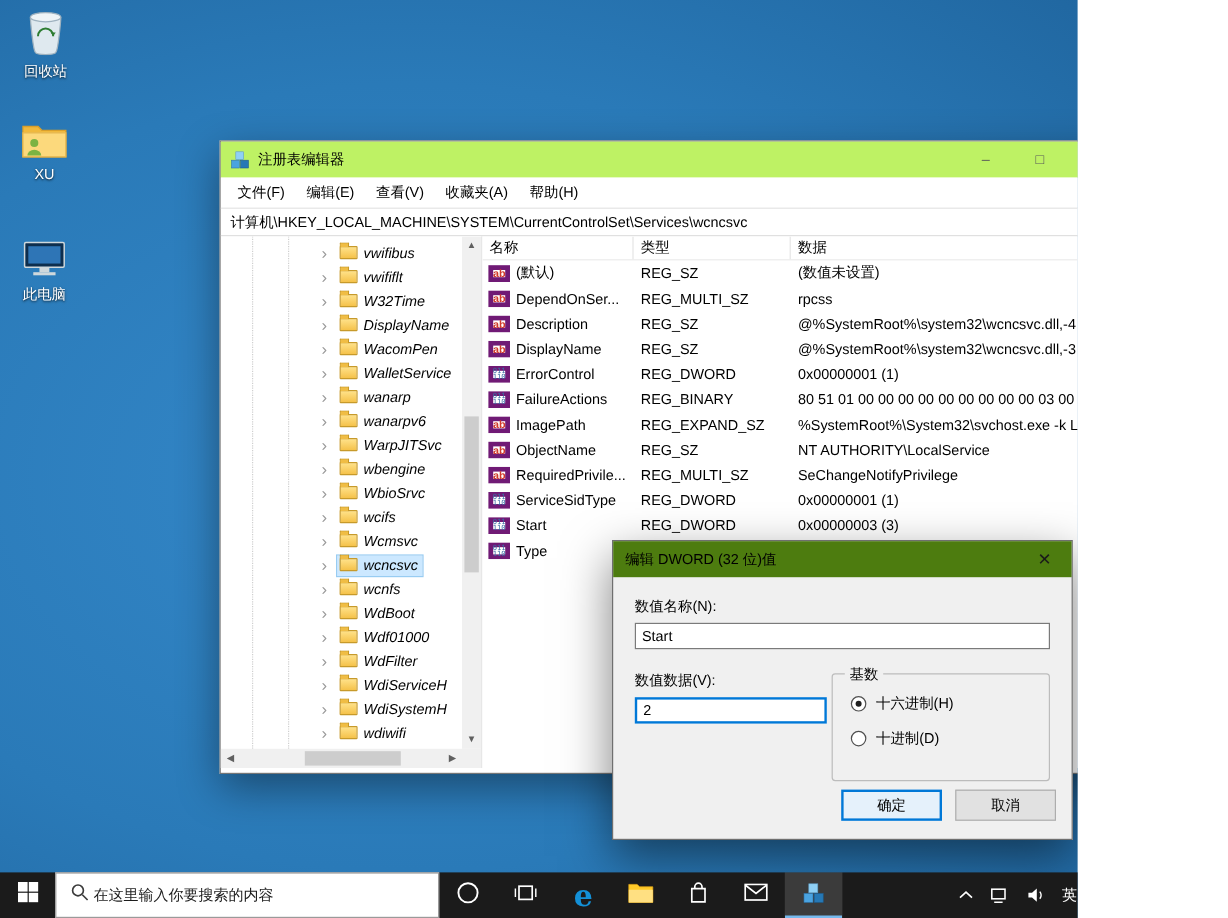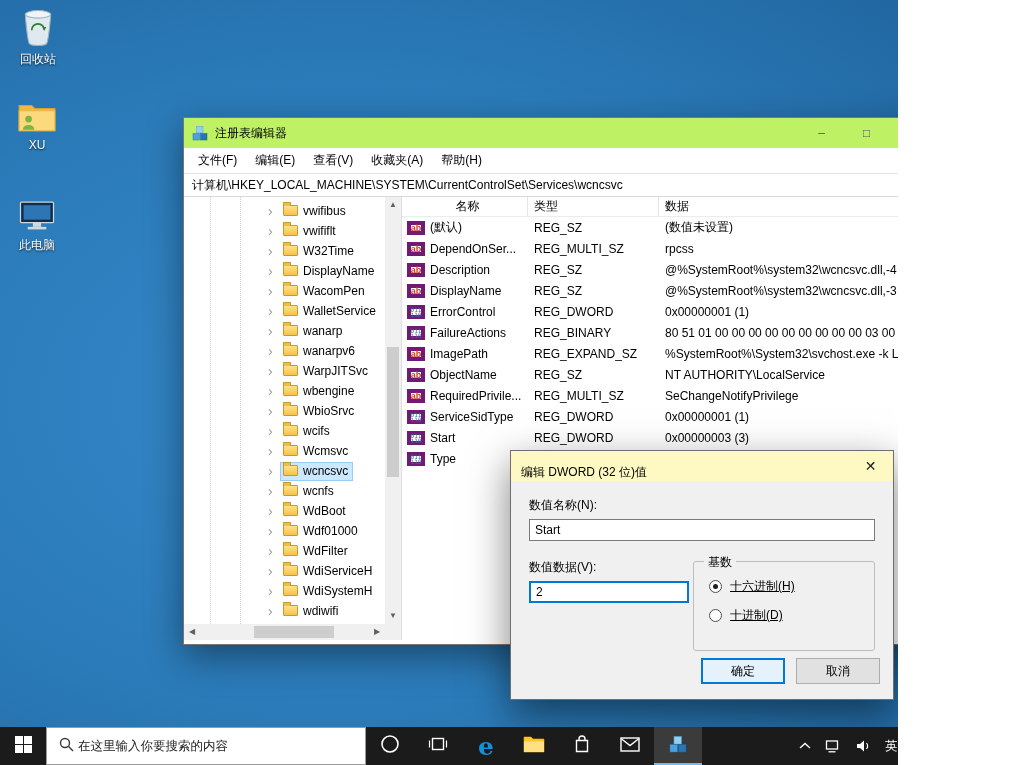--- a/index.html
+++ b/index.html
@@ -34,21 +34,21 @@
 
   .wbody { position:absolute; top:79px; left:0; right:0; bottom:4px; display:flex; }
 
   
   .tree-pane { width:218px; position:relative; border-right:1px solid #e0e0e0; overflow:hidden; background:#fff; }
   .tree-guide1,.tree-guide2 { position:absolute; top:0; bottom:16px; border-left:1px dotted #cfcfcf; }
   .tree-guide1 { left:26px; } .tree-guide2 { left:56px; }
   .tree-items { position:absolute; top:4px; left:0; right:16px; }
   .tree-item { height:20px; display:flex; align-items:center; padding-left:84px; white-space:nowrap; }
   .chev { width:13px; color:#9a9a9a; font-size:14px; line-height:14px; }
-  .titem-inner { display:flex; align-items:center; gap:5px; padding:1px 4px 2px 2px; }
+  .titem-inner { display:flex; align-items:center; gap:5px; padding:1px 4px 2px 2px;font-style:italic; }
   .tree-item.selected .titem-inner { background:#cce8ff; outline:1px solid #98ccf2; }
   .folder-icon { width:15px; height:11px; position:relative; flex:0 0 15px;
     background:linear-gradient(#ffe28a,#f5c24a); border:1px solid #c79a2a; border-radius:1px; }
   .folder-icon::before { content:''; position:absolute; top:-4px; left:-1px; width:6px; height:3px;
     background:#f0bd45; border:1px solid #c79a2a; border-bottom:none; border-radius:1px 1px 0 0; }
 
   
   .sb-v { position:absolute; right:0; top:0; bottom:16px; width:16px; background:#f0f0f0; }
   .sb-h { position:absolute; left:0; right:16px; bottom:0; height:16px; background:#f0f0f0; display:flex; justify-content:space-between; }
   .sb-corner { position:absolute; right:0; bottom:0; width:16px; height:16px; background:#f0f0f0; }
@@ -56,51 +56,51 @@
   .sb-v .sb-arrow.down { position:absolute; bottom:0; }
   .sb-thumb-v { position:absolute; left:2px; right:2px; background:#cdcdcd; }
   .sb-thumb-h { position:absolute; top:2px; bottom:2px; background:#cdcdcd; }
   .tree-pane .sb-thumb-v { top:150px; height:130px; }
   .tree-pane .sb-thumb-h { left:70px; width:80px; }
 
   
   .list-pane { flex:1; position:relative; overflow:hidden; background:#fff; }
   .list-header { display:flex; height:20px; border-bottom:1px solid #ececec; }
   .hcell { line-height:19px; padding-left:6px; border-right:1px solid #e5e5e5; }
-  .hc-name { width:126px;text-align:center; } .hc-type { width:131px; } .hc-data { flex:1; border-right:none; }
+  .hc-name { width:126px; } .hc-type { width:131px; } .hc-data { flex:1; border-right:none; }
   .list-rows { position:absolute; top:20px; left:0; right:16px; bottom:0; }
   .list-row { display:flex; height:21px; align-items:center; }
   .cell-name { width:126px; display:flex; align-items:center; gap:5px; padding-left:5px; white-space:nowrap; overflow:hidden; }
   .cell-type { width:131px; padding-left:6px; white-space:nowrap; overflow:hidden; }
   .cell-data { flex:1; padding-left:6px; white-space:nowrap; overflow:hidden; }
   .vicon { width:18px; height:14px; flex:0 0 18px; background:#fff; border:4px solid #701a75;
     display:flex; flex-direction:column; align-items:center; justify-content:center; }
   .vicon.str { color:#d03a2b; font-size:9px; font-weight:bold; line-height:10px; }
   .vicon.dw { color:#3a6ea5; }
   .vicon.dw i { font-style:normal; font-size:6px; line-height:5px; font-family:"DejaVu Sans Mono",monospace; }
   .list-pane .sb-v { top:20px; bottom:0; }
   .list-pane .sb-thumb-v { top:18px; height:42px; }
 
   
   .dialog { position:absolute; left:510px; top:450px; width:384px; height:250px;
     background:#f0f0f0; border:1px solid #6f6f6f; box-shadow:0 14px 38px rgba(0,0,0,.5);
     font-size:12px; z-index:50; }
-  .dlg-title { height:30px; display:flex; align-items:flex-end; padding-left:10px; background:#fef9c3; }
+  .dlg-title { height:30px; display:flex; align-items:center; padding-left:10px; background:#4d7c0f; }
   .dlg-close { margin-left:auto; width:45px; height:100%; display:flex; align-items:center; justify-content:center; font-size:14px; color:#1a1a1a; }
   .dlg-body { padding:12px 18px 0; }
   .fld-label { margin:4px 0 5px; }
   input.textfield { height:22px; width:100%; border:1px solid #7a7a7a; background:#fff;
     font:12px "Liberation Sans","DejaVu Sans",sans-serif; padding:0 5px; outline:none; }
   .row2 { display:flex; margin-top:14px; justify-content:space-between; align-items:flex-start; }
   .left-col { width:160px; }
   input.small { width:160px; border:2px solid #0078d7; }
   .groupbox { width:182px; height:90px; border:1px solid #bcbcbc; border-radius:3px;
     position:relative; padding:16px 0 0 15px; margin-top:6px; }
   .gb-label { position:absolute; top:-8px; left:10px; background:#f0f0f0; padding:0 4px; }
-  .radio-row { display:flex; align-items:center; gap:8px; margin-bottom:12px;text-decoration:underline; }
+  .radio-row { display:flex; align-items:center; gap:8px; margin-bottom:12px; }
   .radio { width:13px; height:13px; border:1px solid #4f4f4f; border-radius:50%; background:#fff; position:relative; flex:0 0 13px; }
   .radio.checked::after { content:''; position:absolute; inset:3px; background:#1f1f1f; border-radius:50%; }
   .dlg-buttons { position:absolute; right:13px; bottom:15px; display:flex; gap:11px; }
   .btn { width:84px; height:26px; display:flex; align-items:center; justify-content:center;
     background:#e1e1e1; border:1px solid #adadad; }
   .btn.default { border:2px solid #0078d7; background:#e5f1fb; }
 
   
   .taskbar { position:absolute; left:0; bottom:0; width:1023px; height:38px; background:#1b1b1b;
     display:flex; align-items:stretch; z-index:100; color:#fff; }

